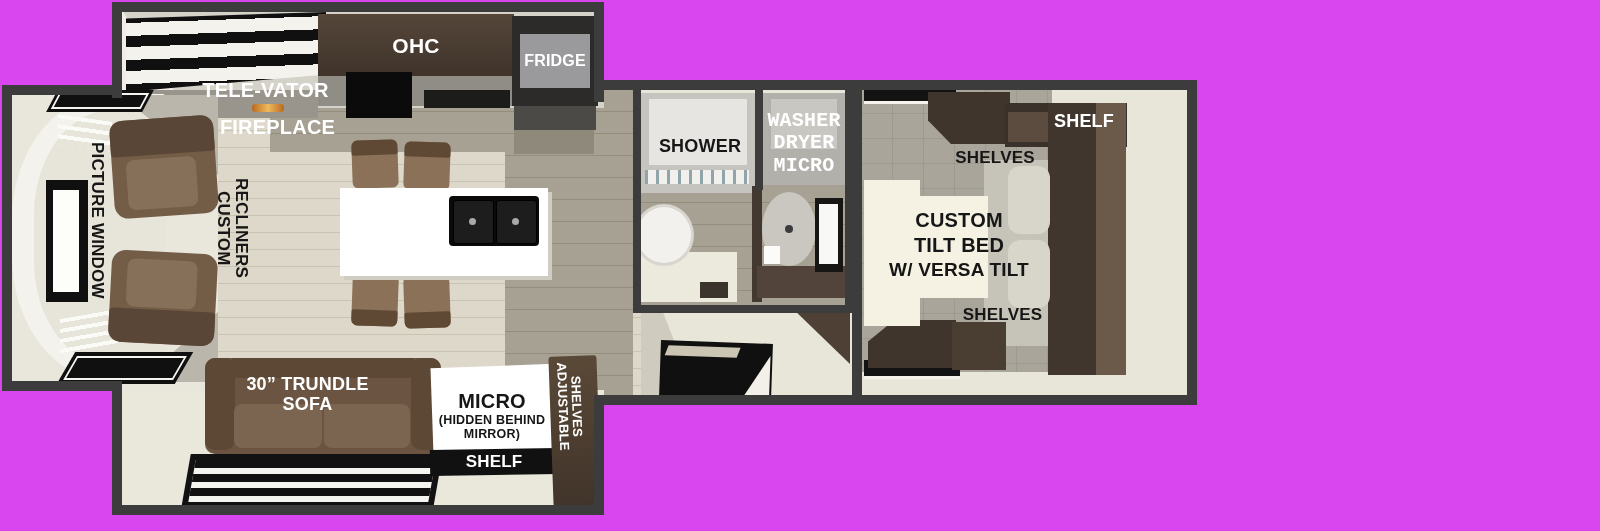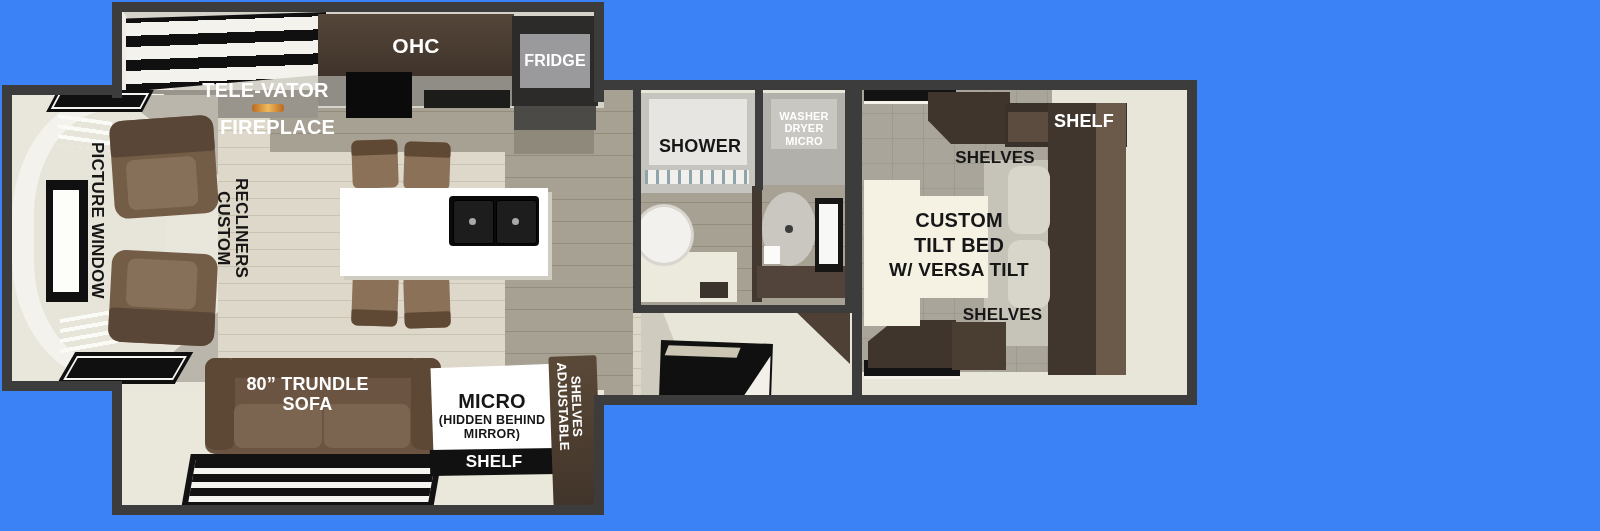--- a/index.html
+++ b/index.html
@@ -1,16 +1,16 @@
 <!DOCTYPE html>
 <html><head>
 <meta charset="utf-8">
 <style>
   html,body{margin:0;padding:0;background:#ffffff;}
-  .canvas{position:relative;width:1600px;height:531px;background:#3b82f6;overflow:hidden;
+  .canvas{position:relative;width:1600px;height:531px;background:#d946ef;overflow:hidden;
           font-family:"Liberation Sans",sans-serif;}
   .abs{position:absolute;}
   
   .wall{position:absolute;background:#3c3c3c;z-index:20;}
   
   .floor{position:absolute;z-index:1;}
   .item{position:absolute;z-index:6;}
   .item2{position:absolute;z-index:8;}
   .item3{position:absolute;z-index:10;}
   
@@ -178,38 +178,38 @@
   <div class="lbl b vlabel" style="left:88px;top:142px;font-size:17px;">
     <span>PICTURE WINDOW</span>
   </div>
   <div class="lbl b vlabel" style="left:214px;top:178px;font-size:17px;">
     <span>CUSTOM</span>
     <span>RECLINERS</span>
   </div>
 
 
   <div class="lbl w" style="left:225px;top:374px;width:165px;font-size:18px;">
-    <span class="bl">80” TRUNDLE</span>
+    <span class="bl">30” TRUNDLE</span>
     <span class="bl">SOFA</span>
   </div>
 
   <div class="lbl b" style="left:430px;top:390px;width:124px;font-size:20px;">MICRO</div>
   <div class="lbl b" style="left:424px;top:413px;width:136px;font-size:12.5px;">
     <span class="bl">(HIDDEN BEHIND</span>
     <span class="bl">MIRROR)</span>
   </div>
   <div class="lbl w" style="left:430px;top:452px;width:128px;font-size:17px;">SHELF</div>
 
   <div class="lbl w vlabel" style="left:556px;top:362px;font-size:13px;transform:rotate(-2deg);">
     <span>ADJUSTABLE</span>
     <span>SHELVES</span>
   </div>
 
   <div class="lbl b" style="left:650px;top:136px;width:100px;font-size:18px;">SHOWER</div>
-  <div class="lbl w" style="left:763px;top:110px;width:82px;font-size:11px;">
+  <div class="lbl w" style="left:763px;top:110px;width:82px;font-size:20px;font-family:Liberation Mono, monospace;">
     <span class="bl">WASHER</span>
     <span class="bl">DRYER</span>
     <span class="bl">MICRO</span>
   </div>
 
   <div class="lbl w" style="left:1042px;top:111px;width:84px;font-size:18px;">SHELF</div>
   <div class="lbl b" style="left:945px;top:148px;width:100px;font-size:17px;">SHELVES</div>
   <div class="lbl b" style="left:875px;top:208px;width:168px;font-size:20px;line-height:1.25;">
     <span class="bl">CUSTOM</span>
     <span class="bl">TILT BED</span>

